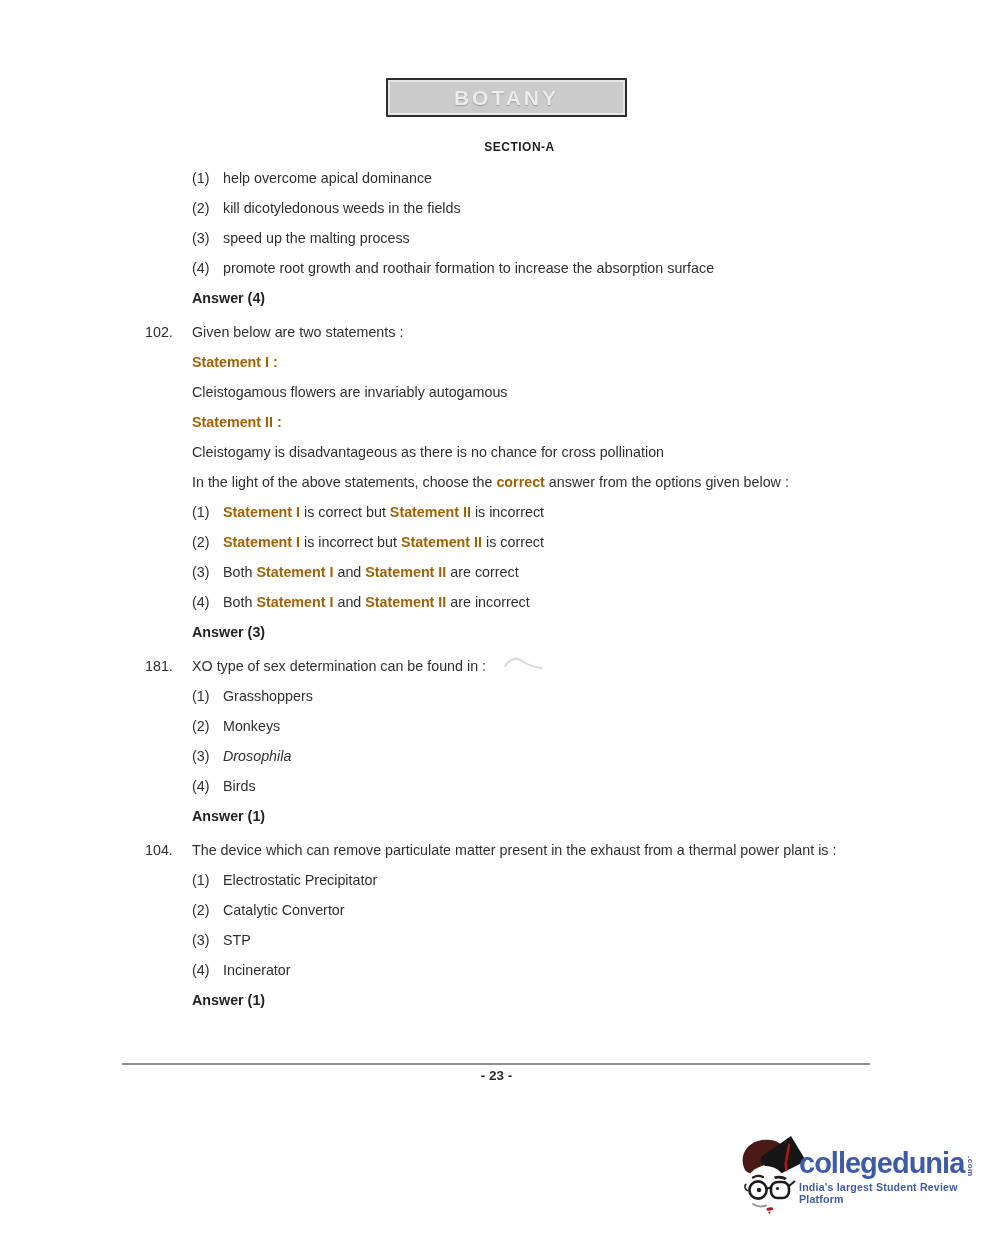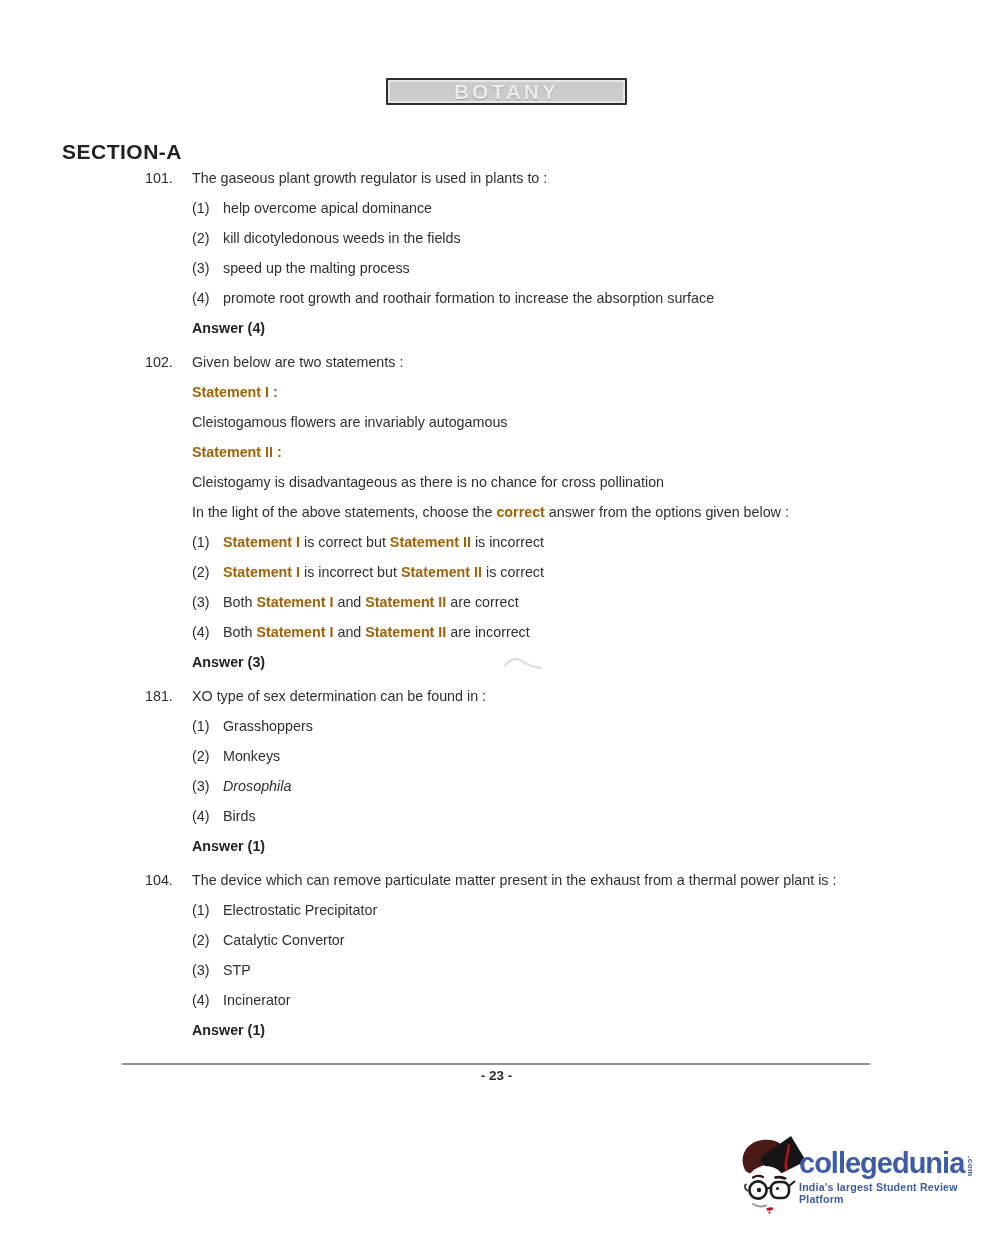--- a/index.html
+++ b/index.html
@@ -13,44 +13,46 @@
     color: #2f2f2f;
     overflow: hidden;
   }
 
   
   .botany-badge {
     position: absolute;
     left: 386px;
     top: 78px;
     width: 241px;
-    height: 27px;
+    height: 39px;
     background: #cbcbcb;
     border: 2px solid #2e2e2e;
     border-radius: 1px;
     box-shadow: inset 0 0 0 2px #e6e6e6;
     display: flex;
+    align-items: center;
     justify-content: center;
   }
   .botany-badge .badge-text {
     font-size: 21px;
     font-weight: bold;
     letter-spacing: 3px;
     color: #ececec;
     text-shadow: 0 1px 1px #9a9a9a, 0 0 1px #b5b5b5;
   }
 
   
   .section-heading {
     position: absolute;
     top: 140px;
     left: 0;
     right: 16px;
+    text-align: center;
     padding-left: 62px;
-    font-size: 21px;
+    font-size: 12px;
     font-weight: bold;
     letter-spacing: 0.5px;
     color: #212121;
   }
 
   
   .questions {
     position: absolute;
     left: 145px;
     top: 168px;
@@ -133,24 +135,20 @@
 <div class="page">
 
   <div class="botany-badge">
     <span class="badge-text">BOTANY</span>
   </div>
 
   <div class="section-heading">SECTION-A</div>
 
   <div class="questions" id="questions">
   <div class="question">
-    <div class="row q-head">
-      <span class="q-num">101.</span>
-      <span class="q-stem"><span>The gaseous plant growth regulator is used in plants to :</span></span>
-    </div>
     <div class="row q-option">
           <span class="opt-label">(1)</span>
           <span class="opt-text"><span>help overcome apical dominance</span></span>
         </div>
         <div class="row q-option">
           <span class="opt-label">(2)</span>
           <span class="opt-text"><span>kill dicotyledonous weeds in the fields</span></span>
         </div>
         <div class="row q-option">
           <span class="opt-label">(3)</span>

